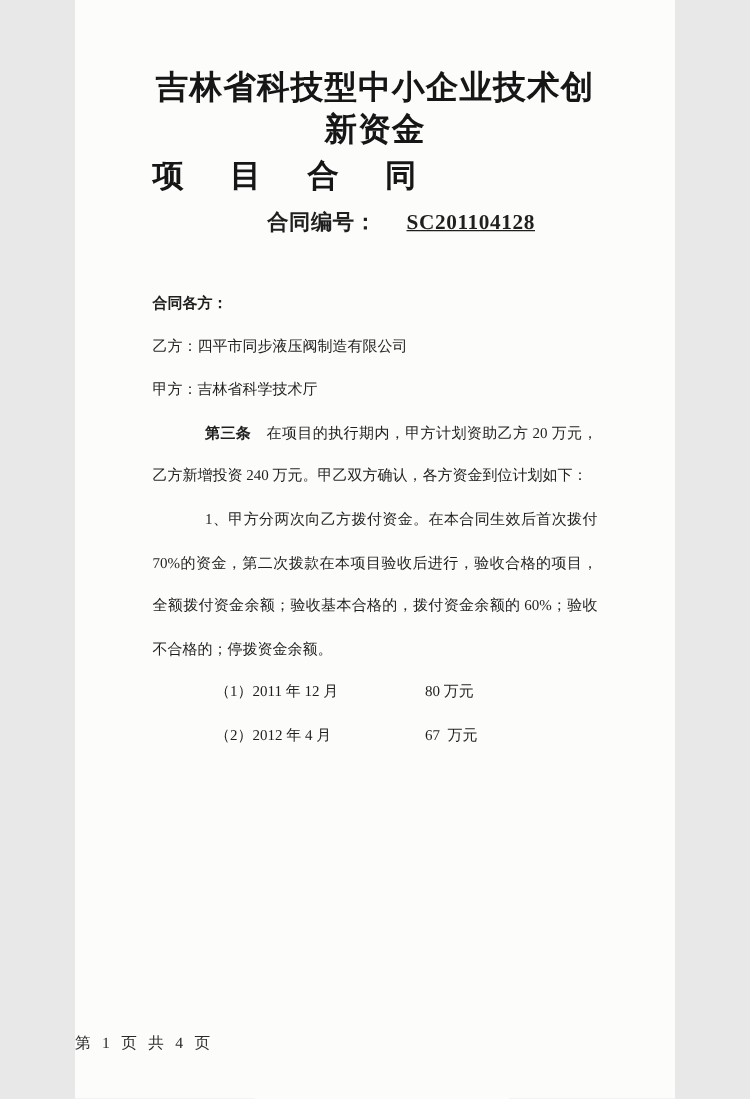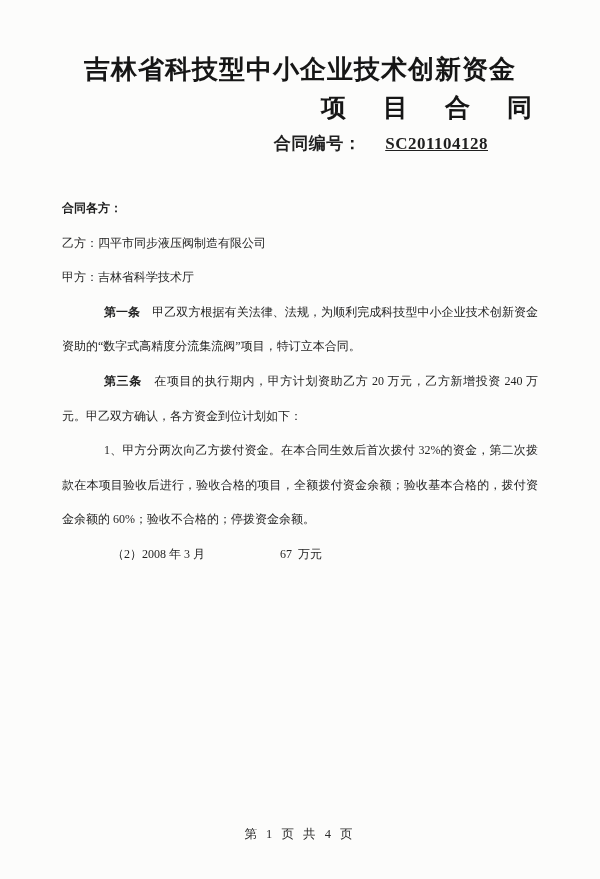--- a/index.html
+++ b/index.html
@@ -1,18 +1,18 @@
 <!DOCTYPE html>
 <html lang="zh"><head>
 <meta charset="utf-8">
 <style>
   html,body { margin:0; padding:0; background:#e8e8e8; }
   .page {
     position:relative;
-    width:600px; height:879px;
+    width:480px; height:879px;
     margin:0 auto;
     background:#fcfcfb;
     color:#1f1f1f;
     font-family:"Liberation Serif","DejaVu Serif",serif;
     box-sizing:border-box;
     padding:52px 62px 0 62px;
     overflow:hidden;
   }
   .title1 {
     margin:0;
@@ -23,21 +23,21 @@
     text-align:center;
     letter-spacing:1px;
     color:#161616;
   }
   .title2 {
     margin:5px 0 0 0;
     font-family:"Liberation Sans","DejaVu Sans",sans-serif;
     font-weight:700;
     font-size:25px;
     line-height:32px;
-    text-align:right;
+    text-align:left;
     letter-spacing:6px;
     color:#161616;
   }
   .contract-no {
     margin-top:9px;
     text-align:right;
     padding-right:50px;
     font-size:17px;
     line-height:24px;
   }
@@ -64,21 +64,21 @@
     font-weight:700;
     font-family:"Liberation Sans","DejaVu Sans",sans-serif;
   }
   .indent { text-indent:42px; }
   .schedule { padding-left:50px; }
   .schedule .date { display:inline-block; min-width:168px; }
   .schedule .amount { white-space:pre; }
   .footer {
     position:absolute;
     left:0; right:0; top:826px;
-    text-align:center;
+    text-align:left;
     font-size:12.5px;
     letter-spacing:3px;
     color:#2a2a2a;
   }
 </style>
 </head>
 <body>
 
 <div class="page">
 
@@ -88,28 +88,28 @@
   <div class="contract-no">
     <span class="label">合同编号：</span><span class="value">SC201104128</span>
   </div>
 
   <div class="body-block">
 
     <p class="bold">合同各方：</p>
     <p>乙方：四平市同步液压阀制造有限公司</p>
     <p>甲方：吉林省科学技术厅</p>
 
-    <p class="indent"><span class="bold">第一条</span><span>　甲乙双方根据有关法律、法规，为顺利完成科技型中小企业技术创新资金资助的“数字式高精度分流集流阀”项目，特订立本合同。</span></p>
 
 
     <p class="indent"><span class="bold">第三条</span><span>　在项目的执行期内，甲方计划资助乙方 20 万元，乙方新增投资 240 万元。甲乙双方确认，各方资金到位计划如下：</span></p>
 
-    <p class="indent">1、甲方分两次向乙方拨付资金。在本合同生效后首次拨付 32%的资金，第二次拨款在本项目验收后进行，验收合格的项目，全额拨付资金余额；验收基本合格的，拨付资金余额的 60%；验收不合格的；停拨资金余额。</p>
+    <p class="indent">1、甲方分两次向乙方拨付资金。在本合同生效后首次拨付 70%的资金，第二次拨款在本项目验收后进行，验收合格的项目，全额拨付资金余额；验收基本合格的，拨付资金余额的 60%；验收不合格的；停拨资金余额。</p>
 
 
+    <p class="schedule"><span class="date">（1）2011 年 12 月</span><span class="amount">80 万元</span></p>
 
-    <p class="schedule"><span class="date">（2）2008 年 3 月</span><span class="amount">67  万元</span></p>
+    <p class="schedule"><span class="date">（2）2012 年 4 月</span><span class="amount">67  万元</span></p>
 
   </div>
 
   <div class="footer">第 1 页 共 4 页</div>
 
 </div>
 
 </body></html>

